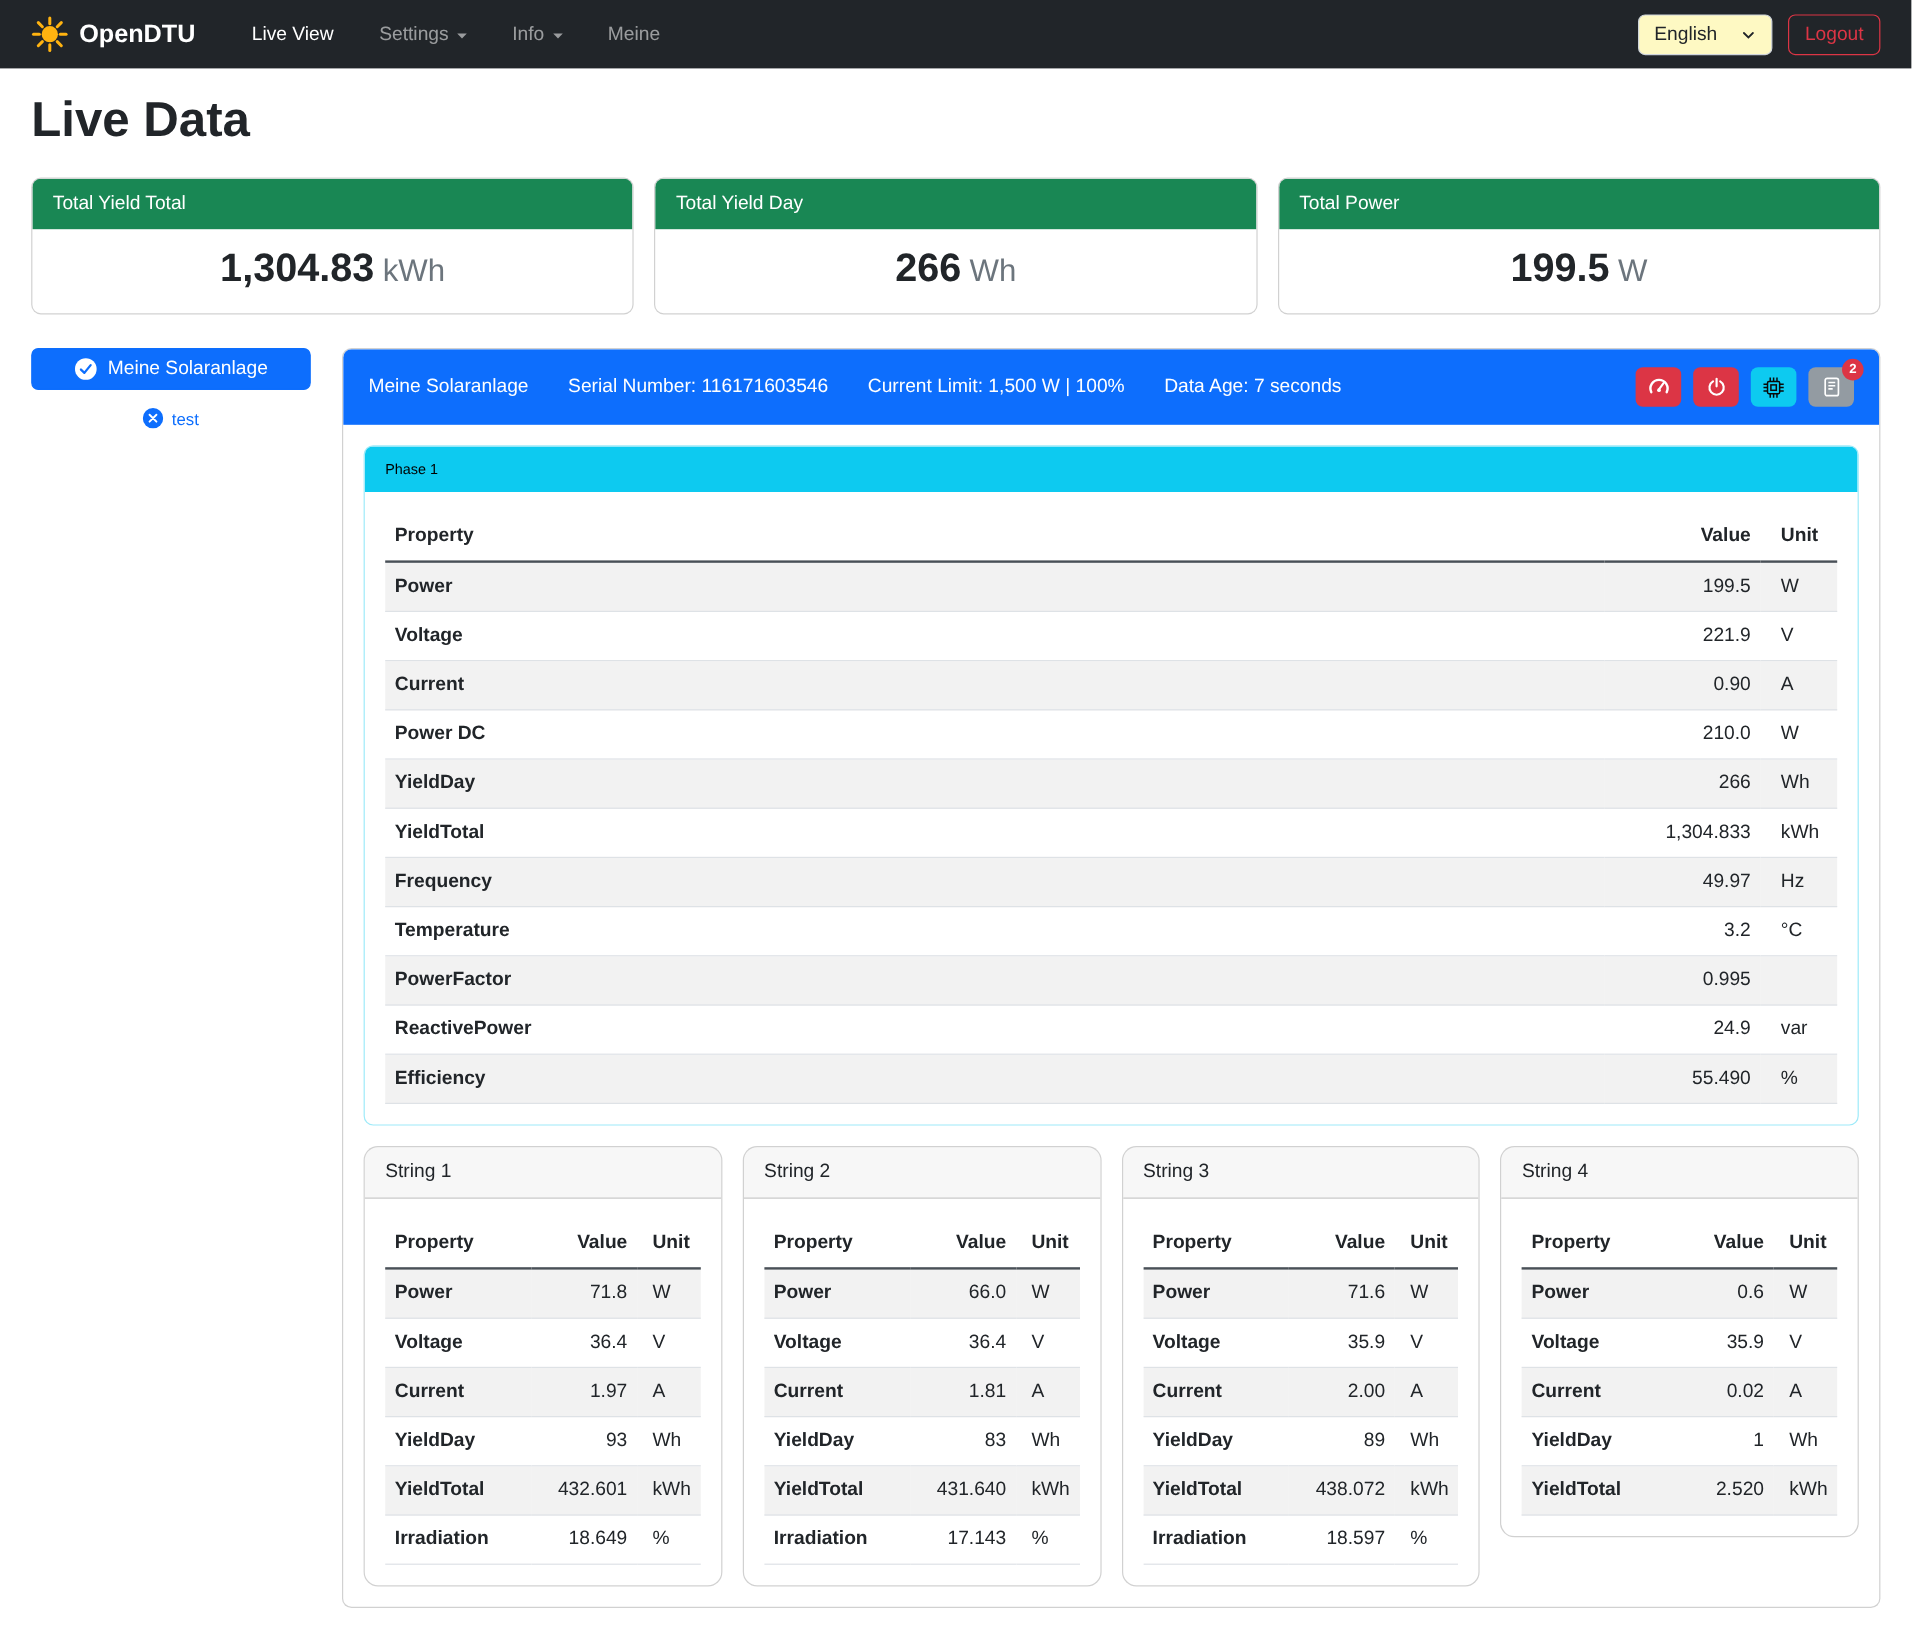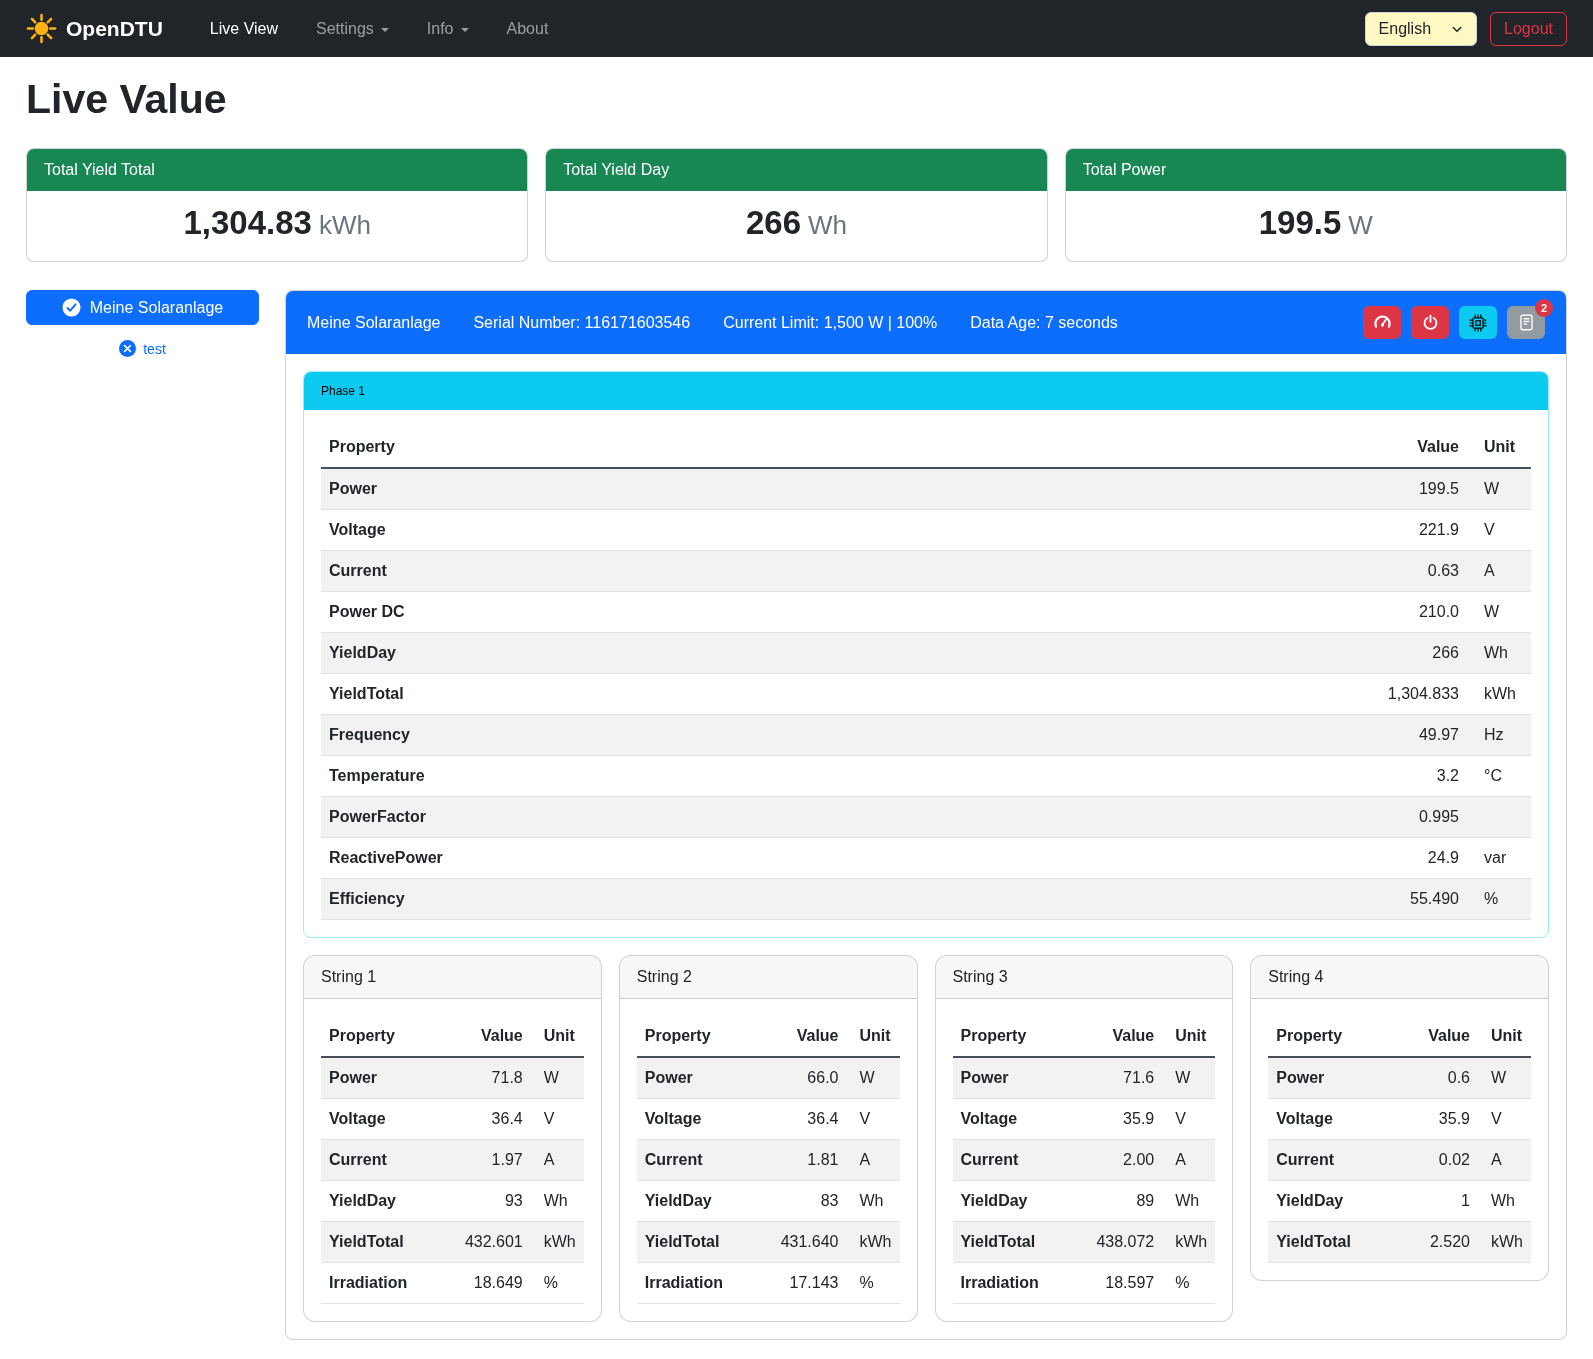--- a/index.html
+++ b/index.html
@@ -146,37 +146,37 @@
   </a>
   <a class="nav-link">
     <span>Settings</span>
     <span class="caret"></span>
   </a>
   <a class="nav-link">
     <span>Info</span>
     <span class="caret"></span>
   </a>
   <a class="nav-link">
-    <span>About</span>
+    <span>Meine</span>
   </a>
   <div class="nav-right">
     <div class="lang-select">
       <span>English</span>
       <span>
         <svg width="12" height="12" viewBox="0 0 16 16" fill="none" stroke="#212529" stroke-width="2" stroke-linecap="round">
             <path d="M3 6l5 5 5-5"></path>
           </svg>
       </span>
     </div>
     <button class="logout-btn">Logout</button>
   </div>
 </nav>
 
 <main class="container">
-  <h1 class="page-title">Live Value</h1>
+  <h1 class="page-title">Live Data</h1>
 
   <div class="summary-row">
     <div class="sum-card">
       <div class="sum-header">Total Yield Total</div>
       <div class="sum-body">
         <span class="sum-value">1,304.83</span><span class="sum-unit">kWh</span>
       </div>
     </div>
     <div class="sum-card">
       <div class="sum-header">Total Yield Day</div>
@@ -282,21 +282,21 @@
                   </tr>
 
                   <tr>
                     <th>Voltage</th>
                     <td class="col-val">221.9</td>
                     <td class="col-unit">V</td>
                   </tr>
 
                   <tr>
                     <th>Current</th>
-                    <td class="col-val">0.63</td>
+                    <td class="col-val">0.90</td>
                     <td class="col-unit">A</td>
                   </tr>
 
                   <tr>
                     <th>Power DC</th>
                     <td class="col-val">210.0</td>
                     <td class="col-unit">W</td>
                   </tr>
 
                   <tr>

